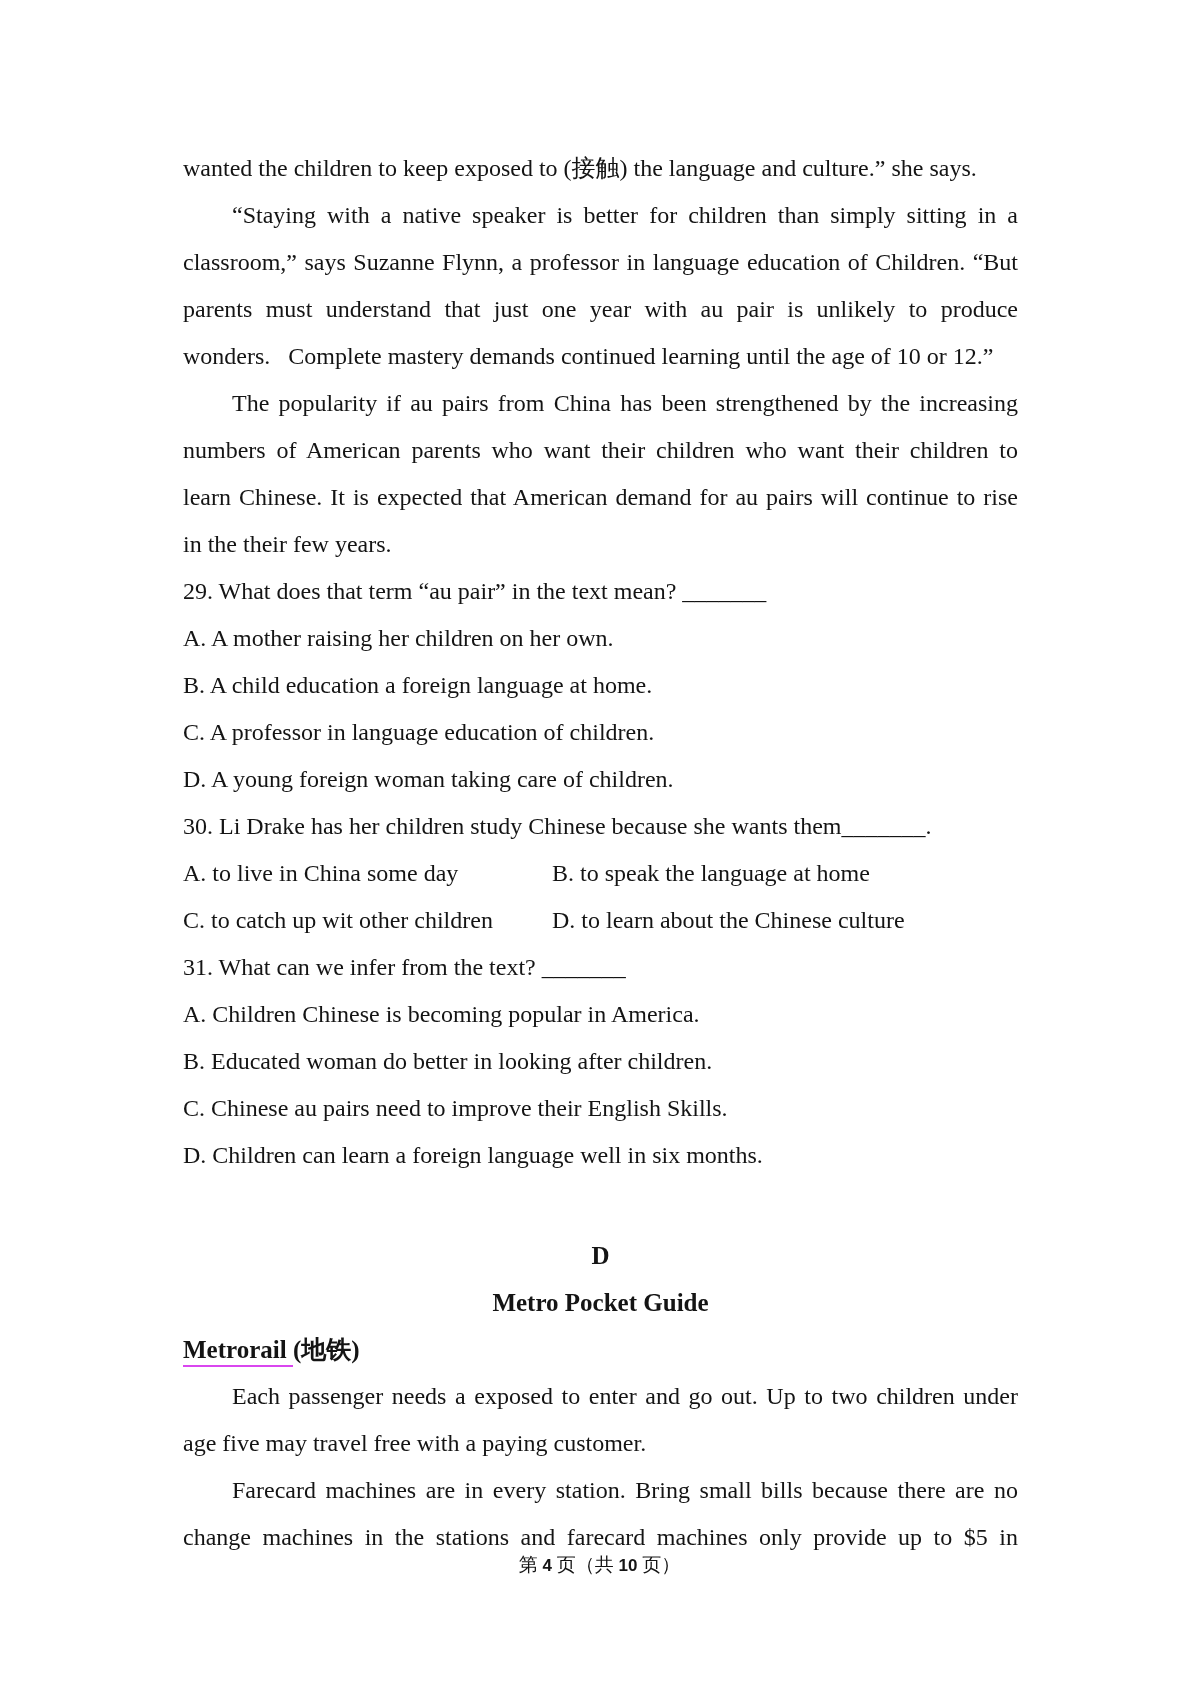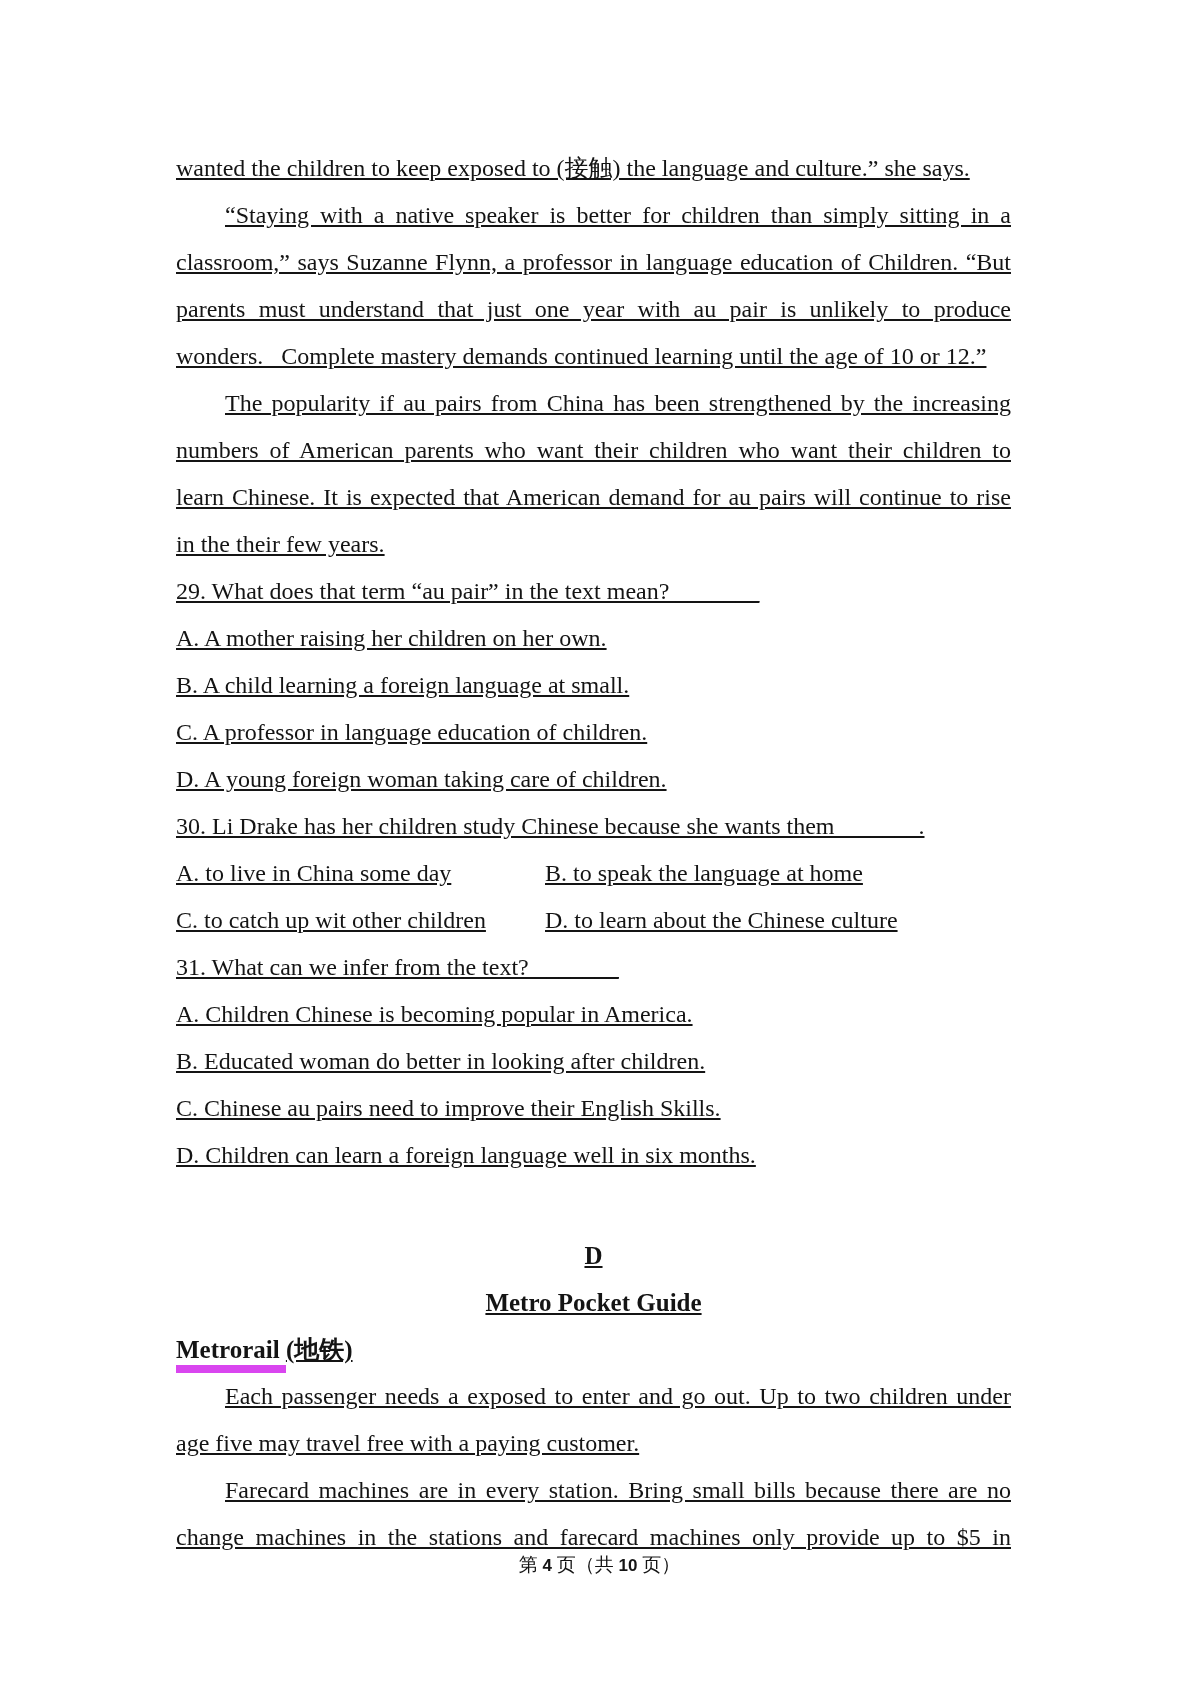--- a/index.html
+++ b/index.html
@@ -8,44 +8,43 @@
     position: relative;
     width: 1200px;
     height: 1698px;
     background: #ffffff;
     color: #141414;
     font-family: "Liberation Serif", "DejaVu Serif", serif;
     overflow: hidden;
   }
   .content {
     position: absolute;
-    left: 176px;
+    left: 183px;
     top: 145px;
     width: 835px;
     font-size: 24px;
     line-height: 47px;
-    text-decoration: underline;
   }
   .ln { min-height: 47px; text-align: left; }
   
   .j { text-align: justify; text-align-last: justify; }
   
   .ind { text-indent: 49px; }
   
   .two-col { display: flex; }
   .col-l { flex: 0 0 369px; }
   .col-r { flex: 1; }
   .sec-gap { height: 53px; }
   .center { text-align: center; }
   .b { font-weight: bold; }
   .hd { font-size: 25px; }
   .metro { font-size: 25px; font-weight: bold; }
   .mu {
     display: inline-block;
-    border-bottom: 8px solid #d946ef;
+    border-bottom: 2px solid #d946ef;
     line-height: 1.15;
   }
   .footer {
     position: absolute;
     left: 182px;
     top: 1551px;
     width: 835px;
     text-align: center;
     font-size: 19px;
     line-height: 27px;
@@ -71,21 +70,21 @@
     <div class="ln j">parents must understand that just one year with au pair is unlikely to produce</div>
     <div class="ln">wonders.&nbsp;&nbsp; Complete mastery demands continued learning until the age of 10 or 12.”</div>
 
     <div class="ln j ind">The popularity if au pairs from China has been strengthened by the increasing</div>
     <div class="ln j">numbers of American parents who want their children who want their children to</div>
     <div class="ln j">learn Chinese. It is expected that American demand for au pairs will continue to rise</div>
     <div class="ln">in the their few years.</div>
 
     <div class="ln">29. What does that term “au pair” in the text mean? _______</div>
     <div class="ln">A. A mother raising her children on her own.</div>
-    <div class="ln">B. A child learning a foreign language at small.</div>
+    <div class="ln">B. A child education a foreign language at home.</div>
     <div class="ln">C. A professor in language education of children.</div>
     <div class="ln">D. A young foreign woman taking care of children.</div>
 
     <div class="ln">30. Li Drake has her children study Chinese because she wants them_______.</div>
     <div class="ln two-col">
       <div class="col-l">A. to live in China some day</div>
       <div class="col-r">B. to speak the language at home</div>
     </div>
     <div class="ln two-col">
       <div class="col-l">C. to catch up wit other children</div>

